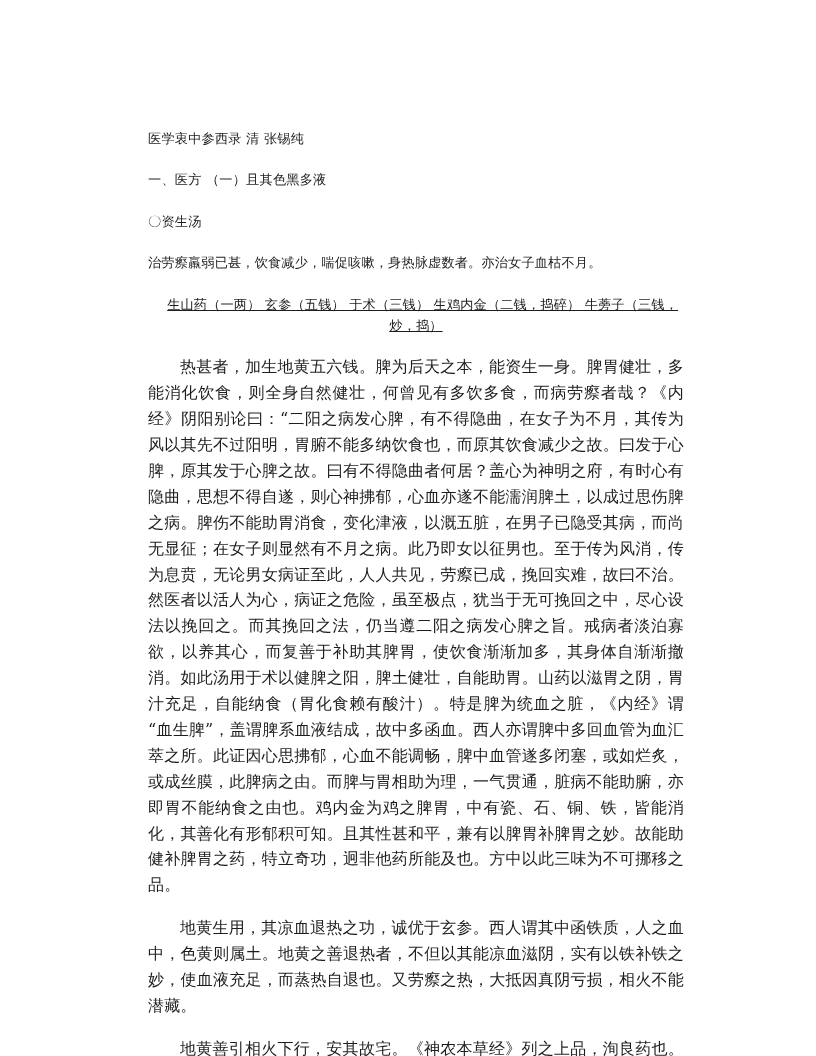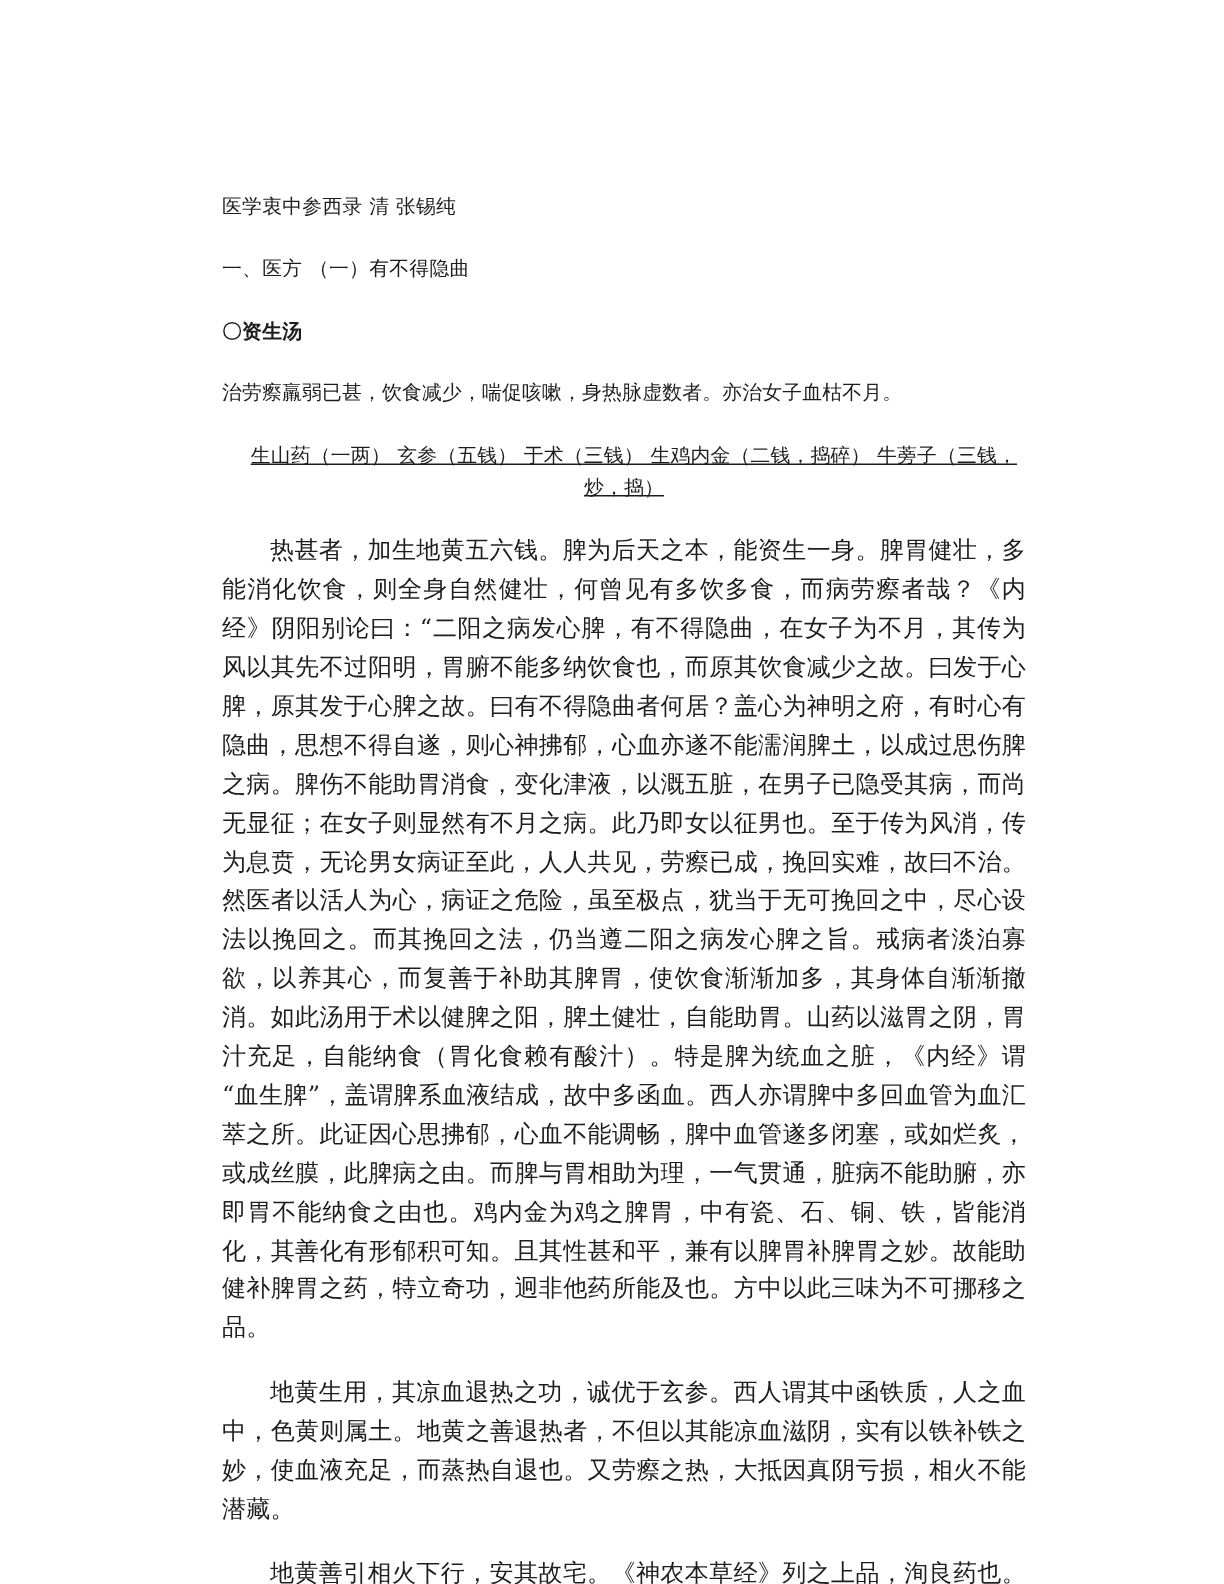--- a/index.html
+++ b/index.html
@@ -65,40 +65,39 @@
     margin: 0 0 20px 0;
     color: #1d1d1d;
     letter-spacing: 0.2px;
   }
   .formula-line {
     font-size: 13.2px;
     line-height: 1.62;
     margin: 0 0 20px 0;
     color: #1d1d1d;
     letter-spacing: 0.2px;
-    font-weight: bold;
   }
   .indic-line {
     font-size: 13.2px;
     line-height: 1.62;
     margin: 0 0 20px 0;
     color: #1d1d1d;
     text-indent: 0;
     letter-spacing: 0.15px;
   }
 </style>
 </head>
 <body>
 
 <div id="page">
   <div id="content">
 
     <div class="title-line">医学衷中参西录  清  张锡纯</div>
 
-    <div class="section-line">一、医方    （一）有不得隐曲</div>
+    <div class="section-line">一、医方    （一）且其色黑多液</div>
 
     <div class="formula-line">〇资生汤</div>
 
     <div class="indic-line">治劳瘵羸弱已甚，饮食减少，喘促咳嗽，身热脉虚数者。亦治女子血枯不月。</div>
 
     <div class="ingredients">生山药（一两）  玄参（五钱）  于术（三钱）  生鸡内金（二钱，捣碎）  牛蒡子（三钱，炒，捣）</div>
 
     <p class="para">热甚者，加生地黄五六钱。脾为后天之本，能资生一身。脾胃健壮，多能消化饮食，则全身自然健壮，何曾见有多饮多食，而病劳瘵者哉？《内经》阴阳别论曰：“二阳之病发心脾，有不得隐曲，在女子为不月，其传为风以其先不过阳明，胃腑不能多纳饮食也，而原其饮食减少之故。曰发于心脾，原其发于心脾之故。曰有不得隐曲者何居？盖心为神明之府，有时心有隐曲，思想不得自遂，则心神拂郁，心血亦遂不能濡润脾土，以成过思伤脾之病。脾伤不能助胃消食，变化津液，以溉五脏，在男子已隐受其病，而尚无显征；在女子则显然有不月之病。此乃即女以征男也。至于传为风消，传为息贲，无论男女病证至此，人人共见，劳瘵已成，挽回实难，故曰不治。然医者以活人为心，病证之危险，虽至极点，犹当于无可挽回之中，尽心设法以挽回之。而其挽回之法，仍当遵二阳之病发心脾之旨。戒病者淡泊寡欲，以养其心，而复善于补助其脾胃，使饮食渐渐加多，其身体自渐渐撤消。如此汤用于术以健脾之阳，脾土健壮，自能助胃。山药以滋胃之阴，胃汁充足，自能纳食（胃化食赖有酸汁）。特是脾为统血之脏，《内经》谓“血生脾”，盖谓脾系血液结成，故中多函血。西人亦谓脾中多回血管为血汇萃之所。此证因心思拂郁，心血不能调畅，脾中血管遂多闭塞，或如烂炙，或成丝膜，此脾病之由。而脾与胃相助为理，一气贯通，脏病不能助腑，亦即胃不能纳食之由也。鸡内金为鸡之脾胃，中有瓷、石、铜、铁，皆能消化，其善化有形郁积可知。且其性甚和平，兼有以脾胃补脾胃之妙。故能助健补脾胃之药，特立奇功，迥非他药所能及也。方中以此三味为不可挪移之品。</p>
 
 

